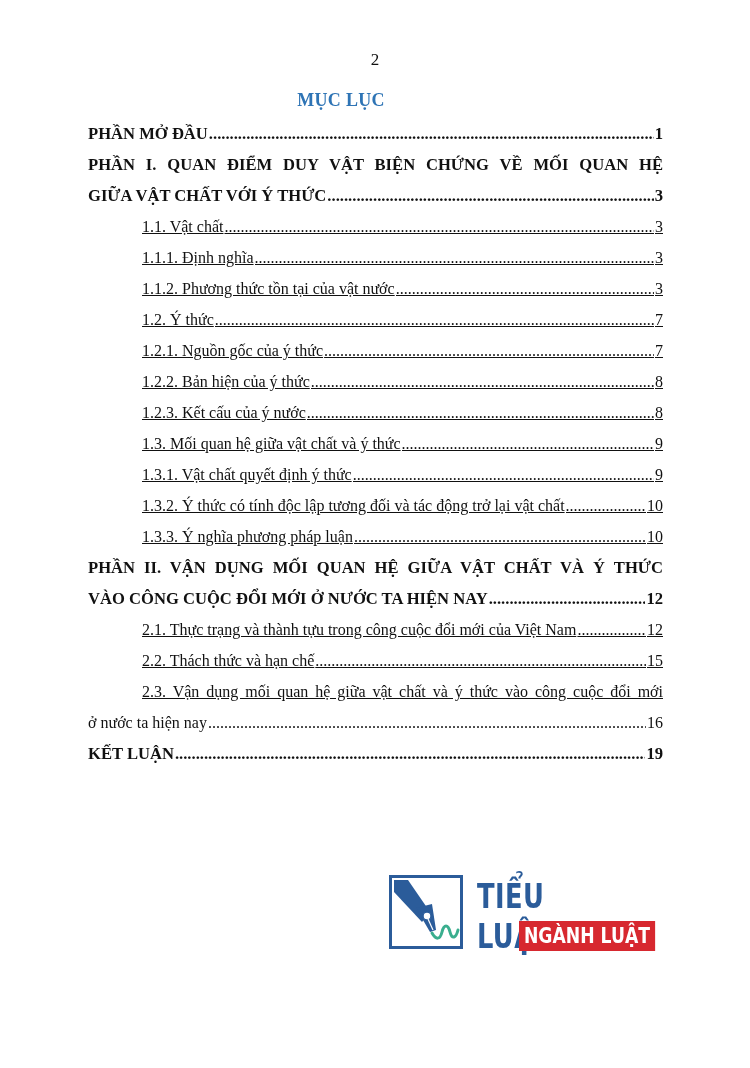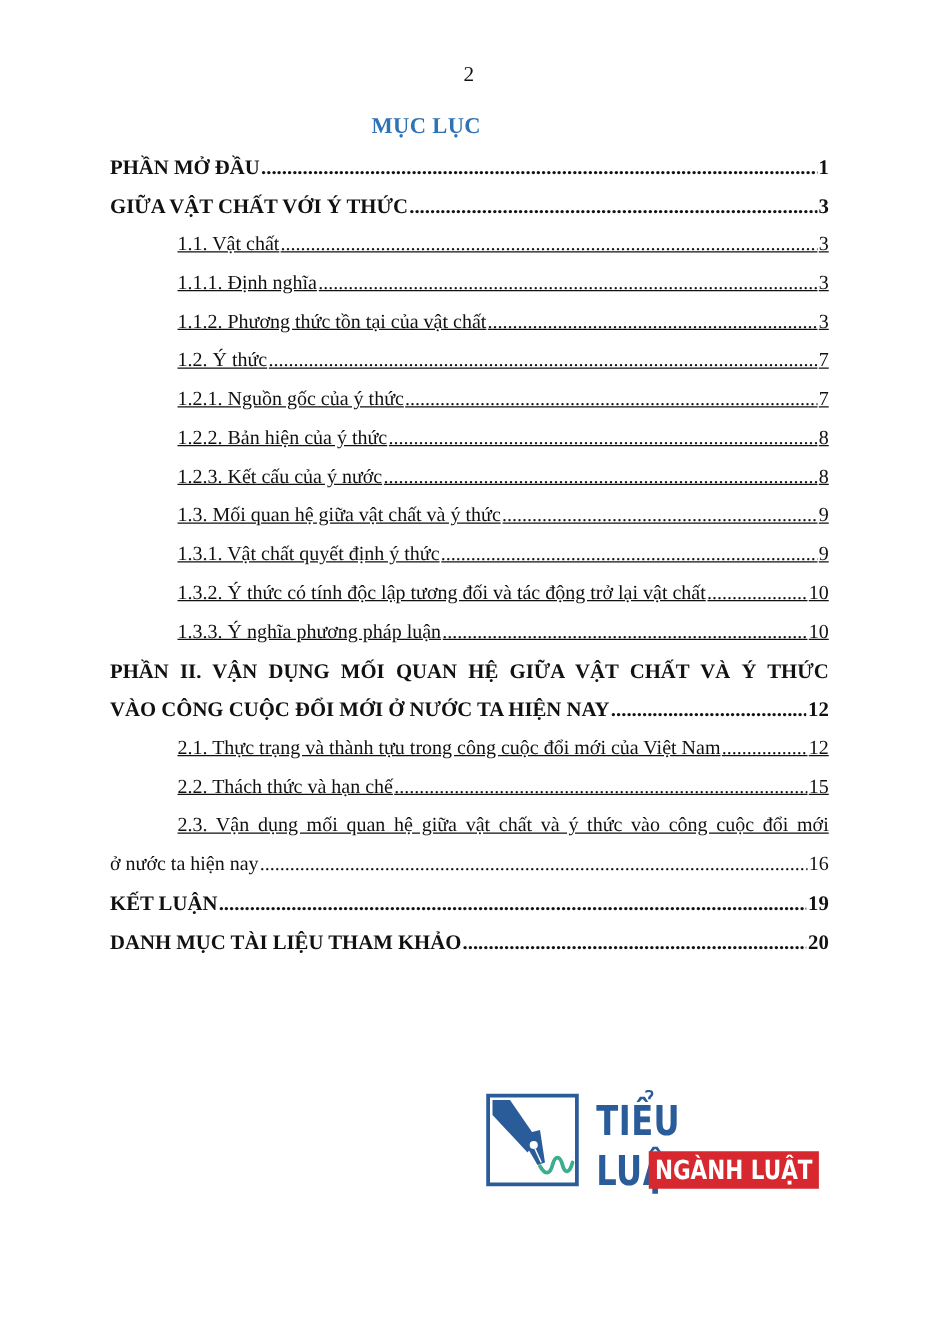--- a/index.html
+++ b/index.html
@@ -32,37 +32,40 @@
 <div class="toc-title">MỤC LỤC</div>
 
 <div class="toc">
   <div class="row bold">
     <span class="label">PHẦN MỞ ĐẦU</span>
     <span class="dots"></span>
     <span class="page">1</span>
   </div>
 
   <div class="row bold">
+    <span class="full-line">PHẦN I. QUAN ĐIỂM DUY VẬT BIỆN CHỨNG VỀ MỐI QUAN HỆ</span>
+  </div>
+  <div class="row bold">
     <span class="label">GIỮA VẬT CHẤT VỚI Ý THỨC</span>
     <span class="dots"></span>
     <span class="page">3</span>
   </div>
 
   <div class="row indent">
     <span class="label">1.1. Vật chất</span>
     <span class="dots"></span>
     <span class="page">3</span>
   </div>
   <div class="row indent">
     <span class="label">1.1.1.  Định nghĩa</span>
     <span class="dots"></span>
     <span class="page">3</span>
   </div>
   <div class="row indent">
-    <span class="label">1.1.2.  Phương thức tồn tại của vật chất</span>
+    <span class="label">1.1.2.  Phương thức tồn tại của vật nước</span>
     <span class="dots"></span>
     <span class="page">3</span>
   </div>
   <div class="row indent">
     <span class="label">1.2. Ý thức</span>
     <span class="dots"></span>
     <span class="page">7</span>
   </div>
   <div class="row indent">
     <span class="label">1.2.1.  Nguồn gốc của ý thức</span>
@@ -126,25 +129,20 @@
     <span class="label">ở nước ta hiện nay</span>
     <span class="dots"></span>
     <span class="page">16</span>
   </div>
 
   <div class="row bold">
     <span class="label">KẾT LUẬN</span>
     <span class="dots"></span>
     <span class="page">19</span>
   </div>
-  <div class="row bold">
-    <span class="label">DANH MỤC TÀI LIỆU THAM KHẢO</span>
-    <span class="dots"></span>
-    <span class="page">20</span>
-  </div>
 </div>
 
 <div class="logo">
   <div class="logo-box">
     <svg width="68" height="68" viewBox="0 0 68 68" style="position:absolute;left:0;top:0;">
 
       <polygon points="2,2 16,2 38,34 30,44 2,14" fill="#2B5C9A"></polygon>
 
       <polygon points="24,30 40,26 44,52 38,54" fill="#2B5C9A"></polygon>
       <circle cx="35" cy="38" r="4" fill="#fff" stroke="#2B5C9A" stroke-width="1.5"></circle>

